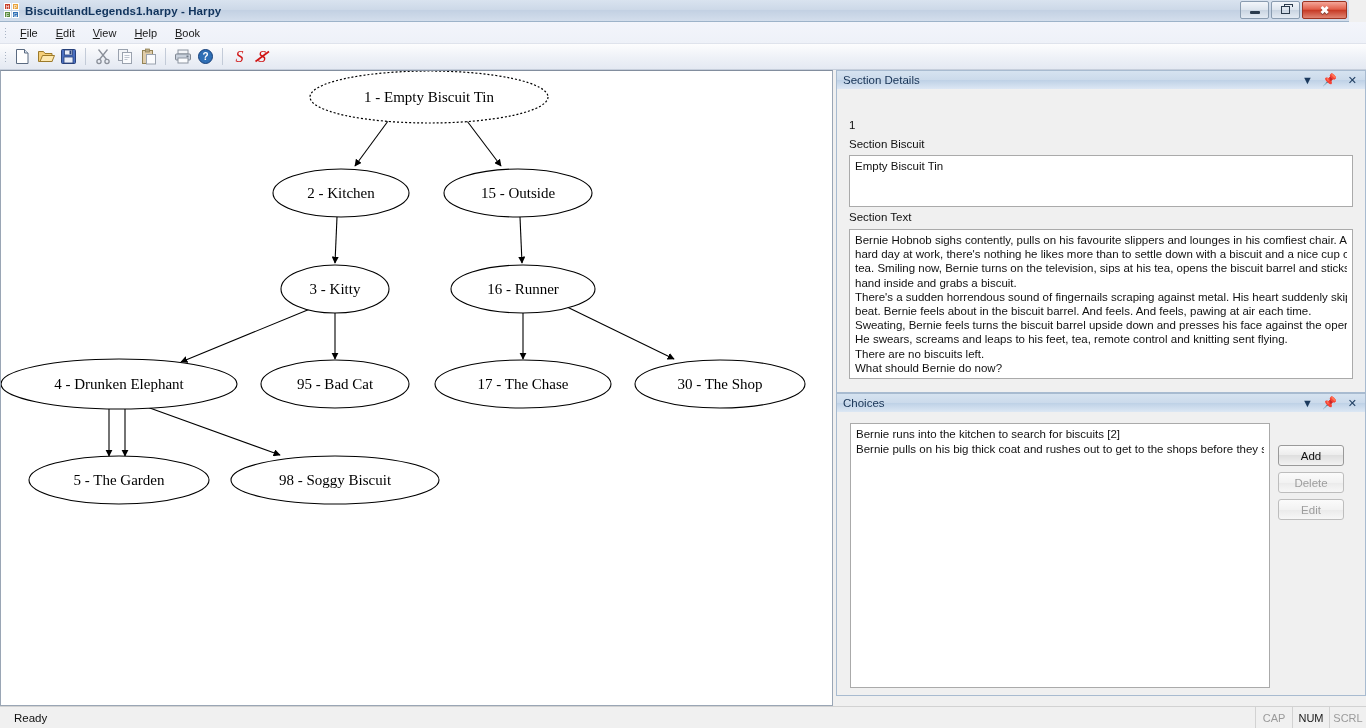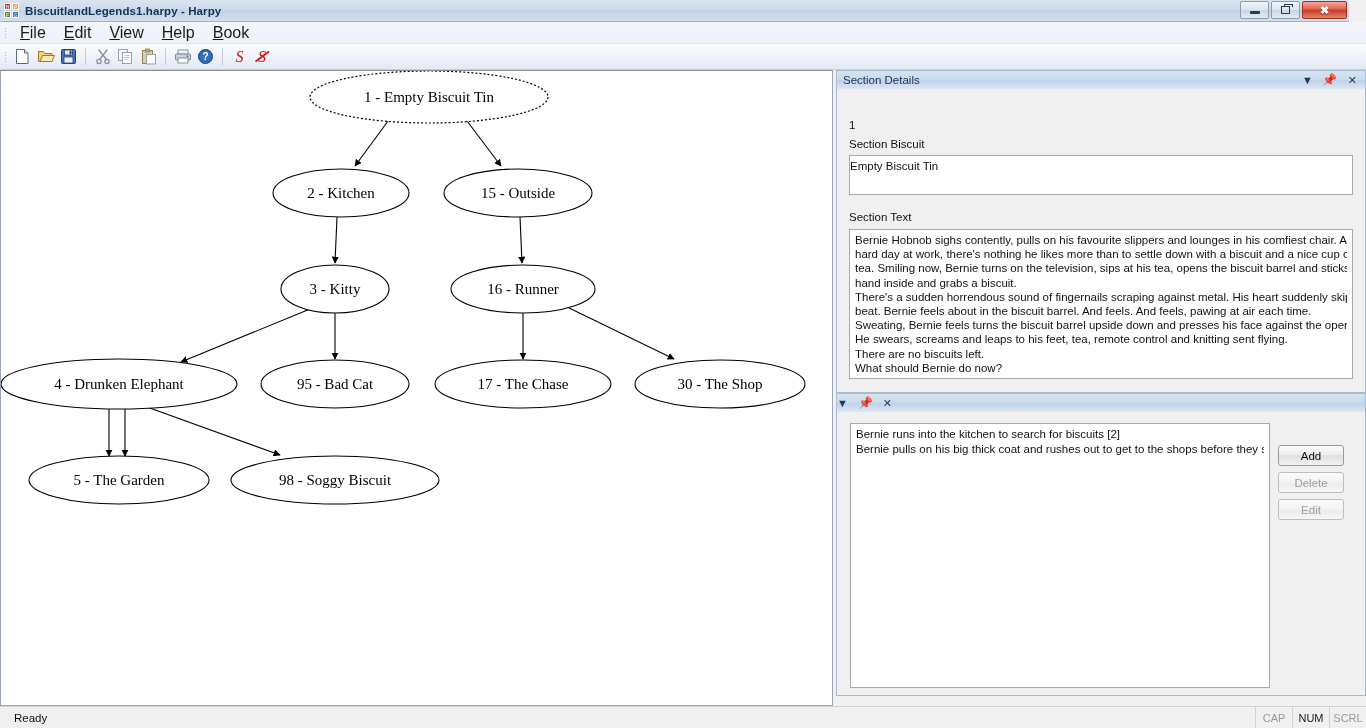--- a/index.html
+++ b/index.html
@@ -69,21 +69,21 @@
     background: linear-gradient(to bottom, #f3f5fb 0%, #eef1f8 100%);
     border-bottom: 1px solid #dfe3ec;
     display: flex; align-items: center; box-sizing: border-box;
   }
   .grip {
     width: 3px; height: 12px; margin: 0 4px 0 4px;
     background-image: radial-gradient(#a9b4c4 40%, transparent 41%);
     background-size: 3px 3px; flex: none;
   }
   .menu-item {
-    font-size: 16px; color: #1a1a1a; padding: 2px 9px; cursor: default;
+    font-size: 11px; color: #1a1a1a; padding: 2px 9px; cursor: default;
     white-space: nowrap;
   }
   .menu-item u { text-decoration: underline; }
 
   
   .toolbar {
     position: absolute; left: 0; top: 44px; width: 1366px; height: 26px;
     background: linear-gradient(to bottom, #fdfdfe 0%, #eef1f7 55%, #e4e9f2 100%);
     border-bottom: 1px solid #c6cedb;
     display: flex; align-items: center; box-sizing: border-box;
@@ -363,41 +363,42 @@
         <span class="panel-title">Section Details</span>
         <span class="panel-icons">
           <span class="pi">▼</span>
           <span class="pi" style="font-size:12px;">📌</span>
           <span class="pi">✕</span>
         </span>
       </div>
       <div class="panel-body" style="height:304px;">
         <div class="field-label" style="position:absolute;left:12px;top:30px;">1</div>
         <div class="field-label" style="position:absolute;left:12px;top:49px;">Section Biscuit</div>
-        <div class="txtbox" style="position:absolute;left:12px;top:66px;width:504px;height:40px;padding:4px 0;">
+        <div class="txtbox" style="position:absolute;left:12px;top:66px;width:504px;height:52px;padding:4px 5px;">
           <div class="line">Empty Biscuit Tin</div>
         </div>
         <div class="field-label" style="position:absolute;left:12px;top:122px;">Section Text</div>
         <div class="txtbox" style="position:absolute;left:12px;top:140px;width:504px;height:150px;padding:3px 5px;line-height:14.2px;">
           <div class="line">Bernie Hobnob sighs contently, pulls on his favourite slippers and lounges in his comfiest chair.  After a</div>
           <div class="line">hard day at work, there's nothing he likes more than to settle down with a biscuit and a nice cup of</div>
           <div class="line">tea.  Smiling now, Bernie turns on the television, sips at his tea, opens the biscuit barrel and sticks his</div>
           <div class="line">hand inside and grabs a biscuit.</div>
           <div class="line">There's a sudden horrendous sound of fingernails scraping against metal.  His heart suddenly skips a</div>
           <div class="line">beat.  Bernie feels about in the biscuit barrel.  And feels.  And feels, pawing at air each time.</div>
           <div class="line">Sweating, Bernie feels turns the biscuit barrel upside down and presses his face against the opening.</div>
           <div class="line">He swears, screams and leaps to his feet, tea, remote control and knitting sent flying.</div>
           <div class="line">There are no biscuits left.</div>
           <div class="line">What should Bernie do now?</div>
         </div>
       </div>
     </div>
 
     <div class="panel" style="top:323px;">
       <div class="panel-header">
+        <span class="panel-title">Choices</span>
         <span class="panel-icons">
           <span class="pi">▼</span>
           <span class="pi" style="font-size:12px;">📌</span>
           <span class="pi">✕</span>
         </span>
       </div>
       <div class="panel-body" style="height:284px;">
         <div class="txtbox" style="position:absolute;left:13px;top:11px;width:420px;height:265px;padding:3px 5px;line-height:14.5px;">
           <div class="line">Bernie runs into the kitchen to search for biscuits [2]</div>
           <div class="line">Bernie pulls on his big thick coat and rushes out to get to the shops before they shut [</div>

